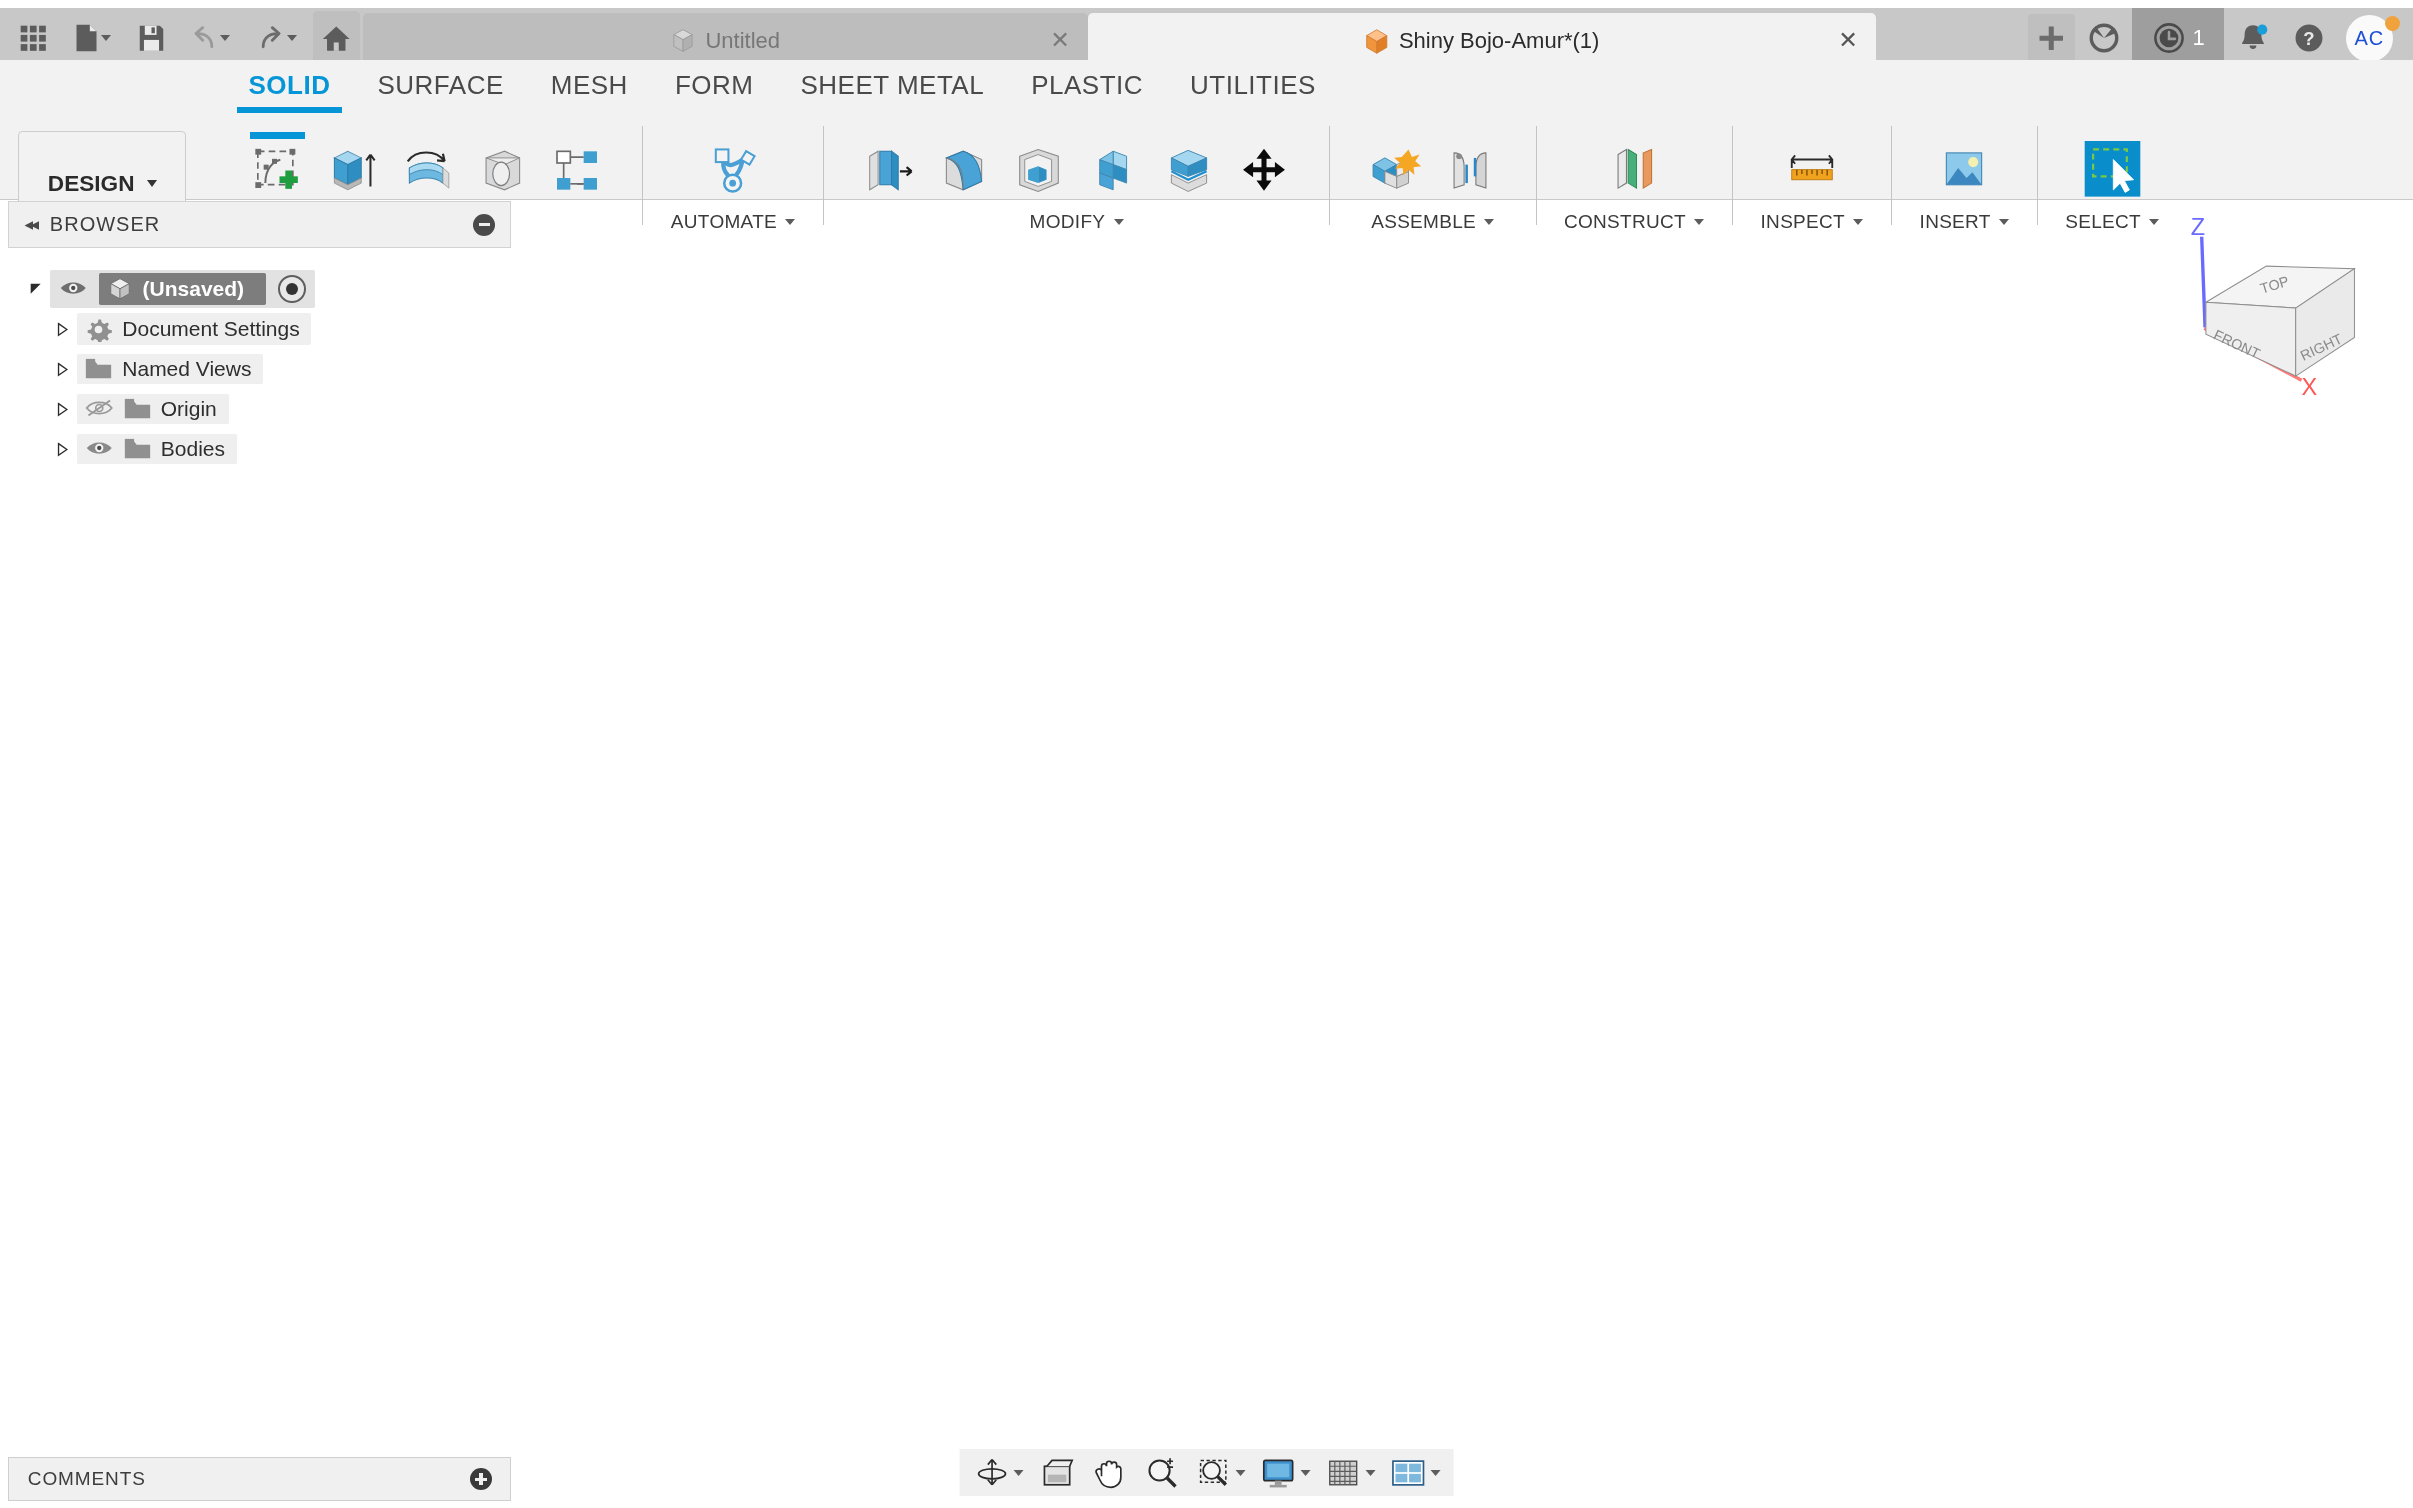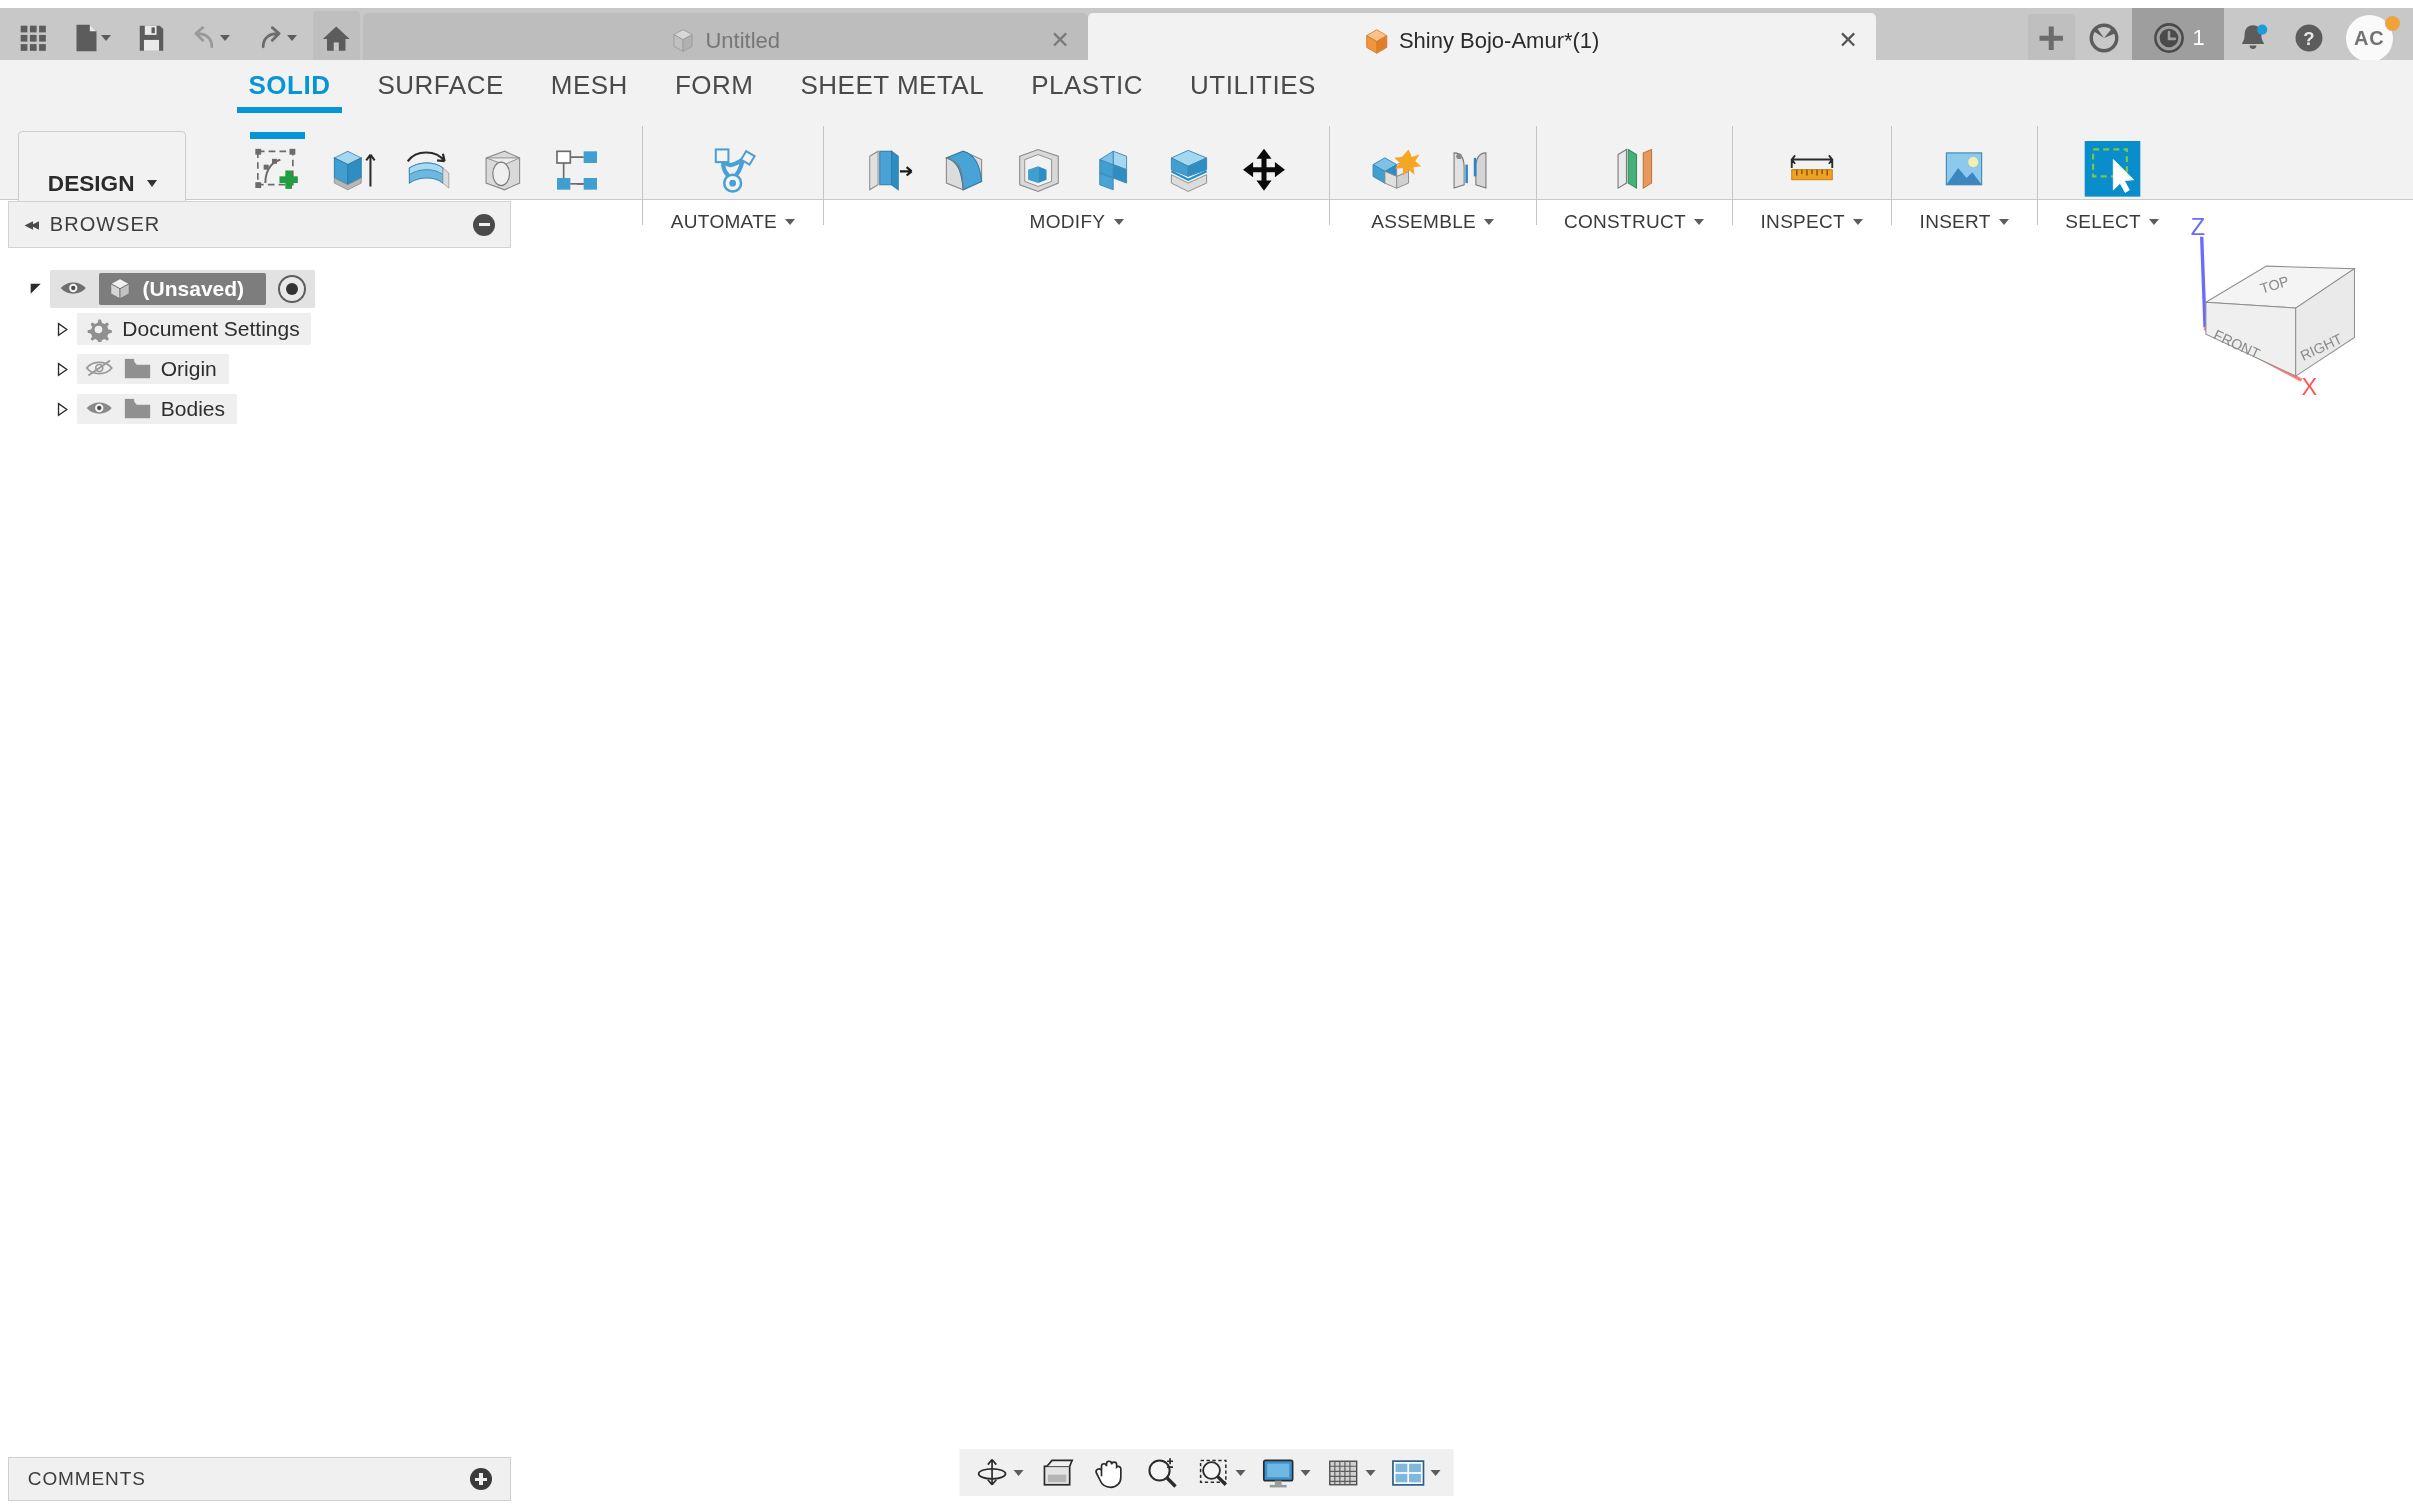--- a/index.html
+++ b/index.html
@@ -441,21 +441,21 @@
           <circle cx="30" cy="9" r="6" fill="#1a9ed9"></circle>
         </svg>
       </div>
       <div class="rb">
         <svg width="32" height="32" viewBox="0 0 38 38">
           <circle cx="19" cy="19" r="16" fill="#5c5c5c"></circle>
           <text x="19" y="27" font-size="22" fill="#e8e8e8" text-anchor="middle" font-family="'Liberation Sans',sans-serif" font-weight="bold">?</text>
         </svg>
       </div>
       <div class="rb" style="width:64px;">
-        <div style="width:47px;height:47px;border-radius:50%;background:#fafafa;display:flex;align-items:center;justify-content:center;font-size:20px;color:#737373;letter-spacing:0.8px;font-weight:bold;">AC</div>
+        <div style="width:47px;height:47px;border-radius:50%;background:#fafafa;display:flex;align-items:center;justify-content:center;font-size:20px;color:#1d4ed8;letter-spacing:0.8px;">AC</div>
         <div style="position:absolute;top:8.4px;right:1.7px;width:15px;height:15px;border-radius:50%;background:#f0a33c;"></div>
       </div>
     </div>
   </div>
 
   <div class="ribbon">
 
     <div class="ribbon-tabs">
       <div class="rtab active"><span>SOLID</span></div>
       <div class="rtab"><span>SURFACE</span></div>
@@ -772,20 +772,36 @@
           <span>
             <svg width="27" height="25" viewBox="0 0 32 30" style="display:block">
               <path d="M16 3 l3 0 1 4 3 1.5 3.5-2 2 2 -2 3.5 1.5 3 4 1 0 3 -4 1 -1.5 3 2 3.5 -2 2 -3.5-2 -3 1.5 -1 4 -3 0 -1-4 -3-1.5 -3.5 2 -2-2 2-3.5 -1.5-3 -4-1 0-3 4-1 1.5-3 -2-3.5 2-2 3.5 2 3-1.5 z" fill="#909090"></path>
               <circle cx="16" cy="15" r="4.6" fill="#f0f0f0"></circle>
             </svg>
           </span>
           <span>Document Settings</span>
         </span>
       </div>
 
+      <div class="trow">
+        <span class="twist" style="margin-left:40px;">
+          <svg width="13.4" height="15" viewBox="0 0 16 18">
+              <polygon points="3,2 13,9 3,16" fill="none" stroke="#2b2b2b" stroke-width="1.6"></polygon>
+            </svg>
+        </span>
+        <span class="trow-chip">
+          <span class="folder">
+            <svg width="27" height="22" viewBox="0 0 32 26" style="display:block">
+                <path d="M1 4 h11 l3 4 h16 v16 h-30 z" fill="#909090"></path>
+                <rect x="1" y="1" width="11" height="4" fill="#909090"></rect>
+              </svg>
+          </span>
+          <span>Named Views</span>
+        </span>
+      </div>
 
       <div class="trow">
         <span class="twist" style="margin-left:40px;">
           <svg width="13.4" height="15" viewBox="0 0 16 18">
               <polygon points="3,2 13,9 3,16" fill="none" stroke="#2b2b2b" stroke-width="1.6"></polygon>
             </svg>
         </span>
         <span class="trow-chip">
           <span class="eye">
             <svg width="28.5" height="20" viewBox="0 0 34 24">

